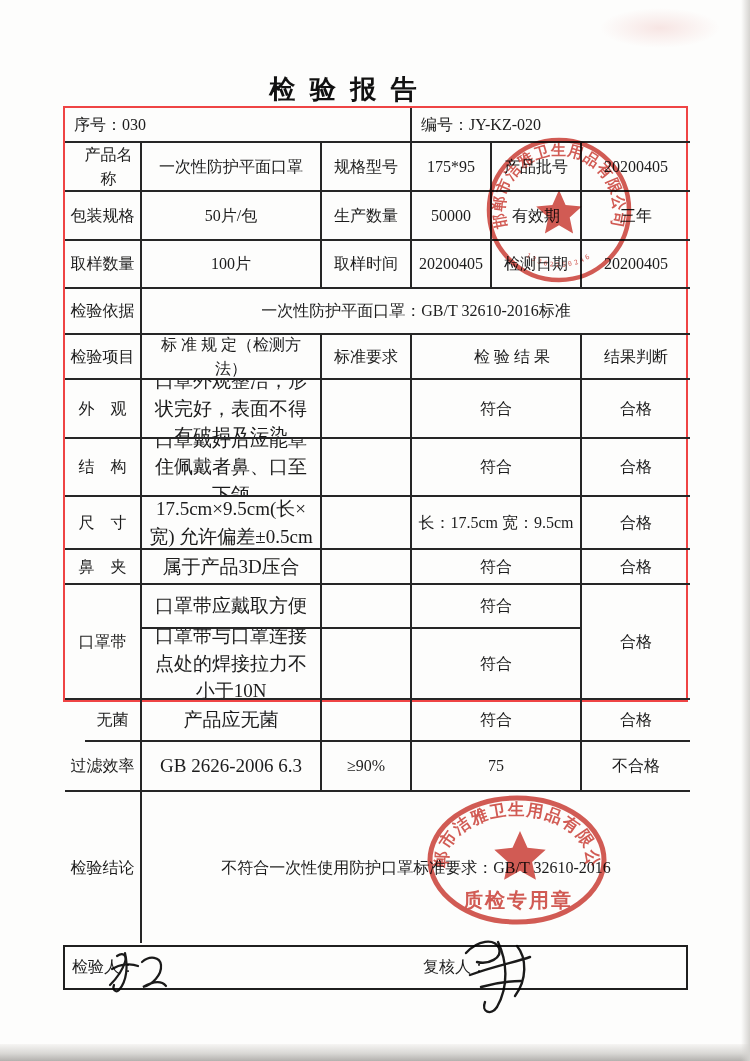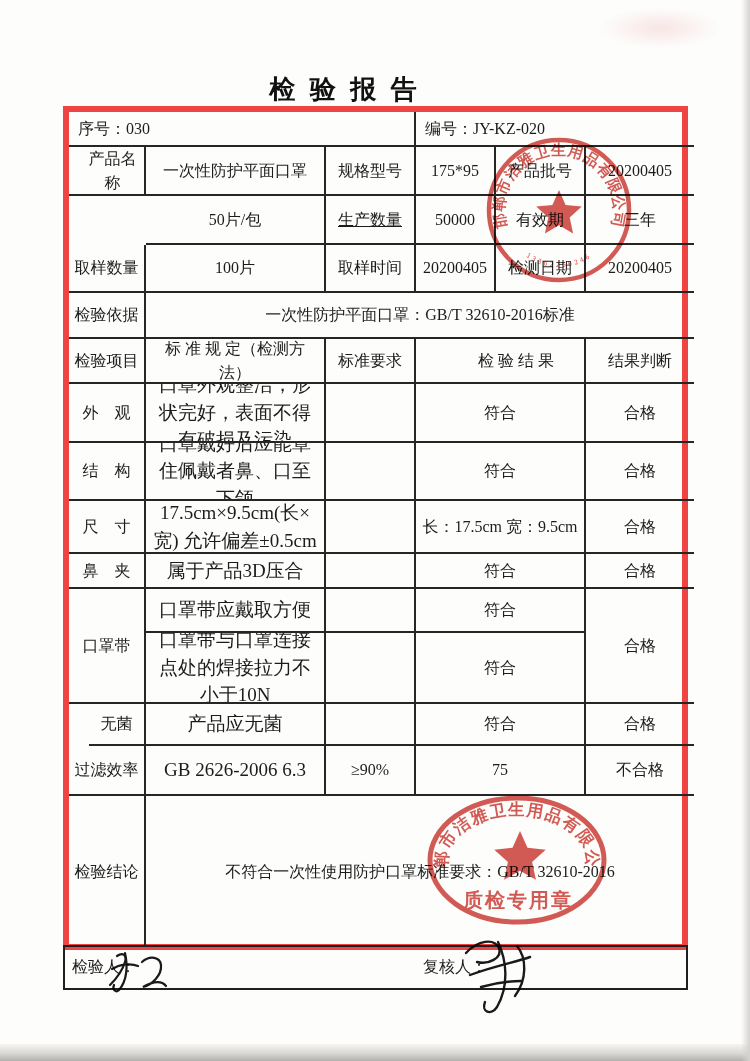--- a/index.html
+++ b/index.html
@@ -8,25 +8,25 @@
     background:#fdfdfc;
     font-family:"Liberation Serif","DejaVu Serif",serif;
     color:#1c1c1c;
   }
   .page-title{
     position:absolute;left:0;top:72px;width:690px;text-align:center;
     font-size:26px;font-weight:bold;letter-spacing:4px;color:#111;
   }
   
   .report-table{
-    position:absolute;left:63px;top:106px;width:625px;height:844px;
+    position:absolute;left:63px;top:106px;width:625px;height:596px;
     display:grid;box-sizing:border-box;
     grid-template-columns:77px 180px 90px 80px 90px 108px;
     grid-template-rows:35px 49px 49px 48px 46px 45px 59px 58px 53px 35px 44px 71px 42px 50px 151px;
-    border:6px solid #ef4444;
+    border:2px solid #ef4444;
   }
   .cell{
     border-right:2px solid #262626;border-bottom:2px solid #262626;
     display:flex;align-items:center;justify-content:center;
     text-align:center;font-size:16px;line-height:1.45;
     box-sizing:border-box;padding:1px 4px;overflow:hidden;
   }
   .cell.left{justify-content:flex-start;text-align:left;padding-left:9px;}
   .cell.small{font-size:19px;}
   .cell.lr{border-right:none;}
@@ -68,22 +68,23 @@
   <div class="cell left" style="grid-column:1/4;grid-row:1;">序号：030</div>
   <div class="cell left lr" style="grid-column:4/7;grid-row:1;">编号：JY-KZ-020</div>
 
   <div class="cell" style="grid-column:1;grid-row:2;padding-left:16px;">产品名称</div>
   <div class="cell" style="grid-column:2;grid-row:2;">一次性防护平面口罩</div>
   <div class="cell" style="grid-column:3;grid-row:2;">规格型号</div>
   <div class="cell" style="grid-column:4;grid-row:2;">175*95</div>
   <div class="cell" style="grid-column:5;grid-row:2;">产品批号</div>
   <div class="cell lr" style="grid-column:6;grid-row:2;">20200405</div>
 
+  <div class="cell" style="grid-column:1;grid-row:3;">包装规格</div>
   <div class="cell" style="grid-column:2;grid-row:3;">50片/包</div>
-  <div class="cell" style="grid-column:3;grid-row:3;text-decoration:underline;">生产数量</div>
+  <div class="cell" style="grid-column:3;grid-row:3;">生产数量</div>
   <div class="cell" style="grid-column:4;grid-row:3;">50000</div>
   <div class="cell" style="grid-column:5;grid-row:3;">有效期</div>
   <div class="cell lr" style="grid-column:6;grid-row:3;">三年</div>
 
   <div class="cell" style="grid-column:1;grid-row:4;">取样数量</div>
   <div class="cell" style="grid-column:2;grid-row:4;">100片</div>
   <div class="cell" style="grid-column:3;grid-row:4;">取样时间</div>
   <div class="cell" style="grid-column:4;grid-row:4;">20200405</div>
   <div class="cell" style="grid-column:5;grid-row:4;">检测日期</div>
   <div class="cell lr" style="grid-column:6;grid-row:4;">20200405</div>

